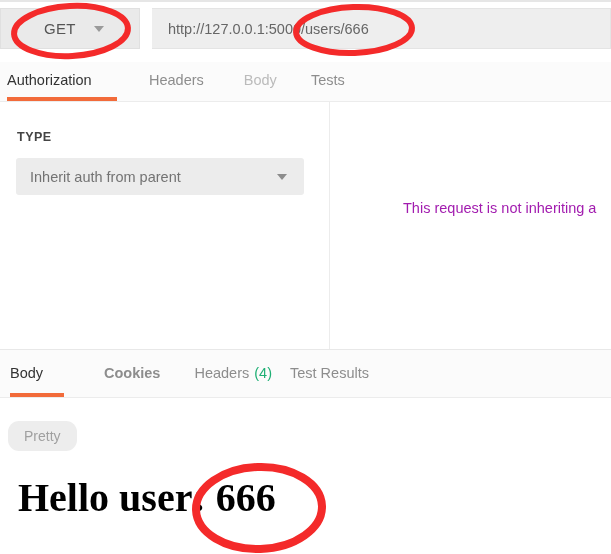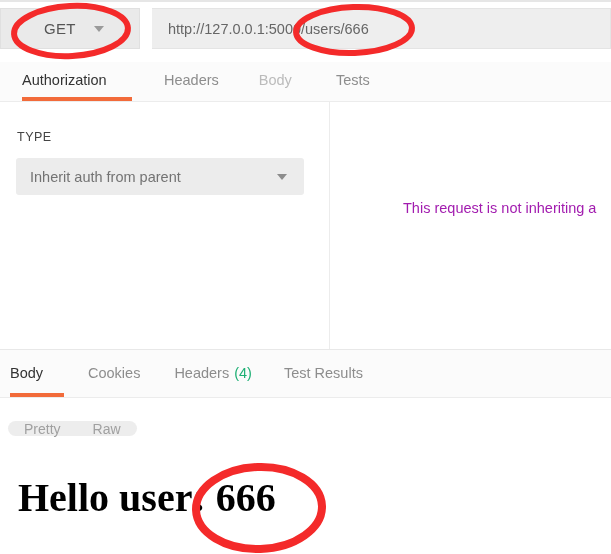--- a/index.html
+++ b/index.html
@@ -128,21 +128,21 @@
     width: 330px;
     height: 247px;
     border-right: 1px solid #ececec;
     box-sizing: border-box;
   }
   #auth-type-label {
     position: absolute;
     left: 17px;
     top: 28px;
     font-size: 12.5px;
-    font-weight: normal;
+    font-weight: bold;
     color: #444444;
     letter-spacing: .5px;
   }
   #auth-type-select {
     position: absolute;
     left: 16px;
     top: 56px;
     width: 288px;
     height: 37px;
     background: #ececec;
@@ -237,21 +237,21 @@
   }
   .resp-count {
     color: #1eaf74;
     margin-left: 5px;
   }
 
   #view-switcher {
     position: absolute;
     left: 8px;
     top: 421px;
-    height: 15px;
+    height: 30px;
     background: #ededed;
     border-radius: 11px;
     display: flex;
     align-items: center;
   }
   .view-opt {
     font-size: 14px;
     color: #a0a0a0;
     cursor: pointer;
     padding: 0 16px;
@@ -301,30 +301,30 @@
     <span id="method-caret"></span>
   </div>
 
   <div id="url-field">
     <span id="url-text">http://127.0.0.1:5000/users/666</span>
   </div>
 
 </div>
 
 <div id="request-tabs">
-  <div class="req-tab active" style="margin-left:22px; width:110px;">
+  <div class="req-tab active" style="margin-left:7px; width:110px;">
     <span>Authorization</span>
   </div>
   <div class="req-tab" style="margin-left:32px;">
     <span>Headers</span>
   </div>
   <div class="req-tab dim" style="margin-left:40px;">
     <span>Body</span>
   </div>
-  <div class="req-tab" style="margin-left:44px;">
+  <div class="req-tab" style="margin-left:34px;">
     <span>Tests</span>
   </div>
 </div>
 
 <div id="request-pane">
 
   <div id="auth-left">
 
     <div id="auth-type-label">TYPE</div>
 
@@ -341,37 +341,34 @@
   </div>
 
 </div>
 
 <div id="response-divider"></div>
 
 <div id="response-tabs">
   <div class="resp-tab active" style="margin-left:10px; width:54px;">
     <span>Body</span>
   </div>
-  <div class="resp-tab" style="margin-left:24px;">
+  <div class="resp-tab" style="margin-left:40px;font-weight:bold;">
     <span>Cookies</span>
   </div>
   <div class="resp-tab" style="margin-left:34px;">
     <span>Headers</span><span class="resp-count">(4)</span>
   </div>
-  <div class="resp-tab" style="margin-left:32px;">
+  <div class="resp-tab" style="margin-left:18px;">
     <span>Test Results</span>
   </div>
 </div>
 
 <div id="view-switcher">
   <div class="view-opt">
     <span>Pretty</span>
-  </div>
-  <div class="view-opt">
-    <span>Raw</span>
   </div>
 </div>
 
 <div id="preview-frame">
   <div id="preview-heading">Hello user: 666</div>
 </div>
 
 <svg id="annotations" viewBox="0 0 611 554" width="611" height="554">
   <ellipse cx="71" cy="31" rx="57" ry="25" fill="none" stroke="#f42a2a" stroke-width="6" transform="rotate(-3 71 31)"></ellipse>
   <ellipse cx="354" cy="30" rx="58" ry="23" fill="none" stroke="#f42a2a" stroke-width="6" transform="rotate(-2 354 30)"></ellipse>

